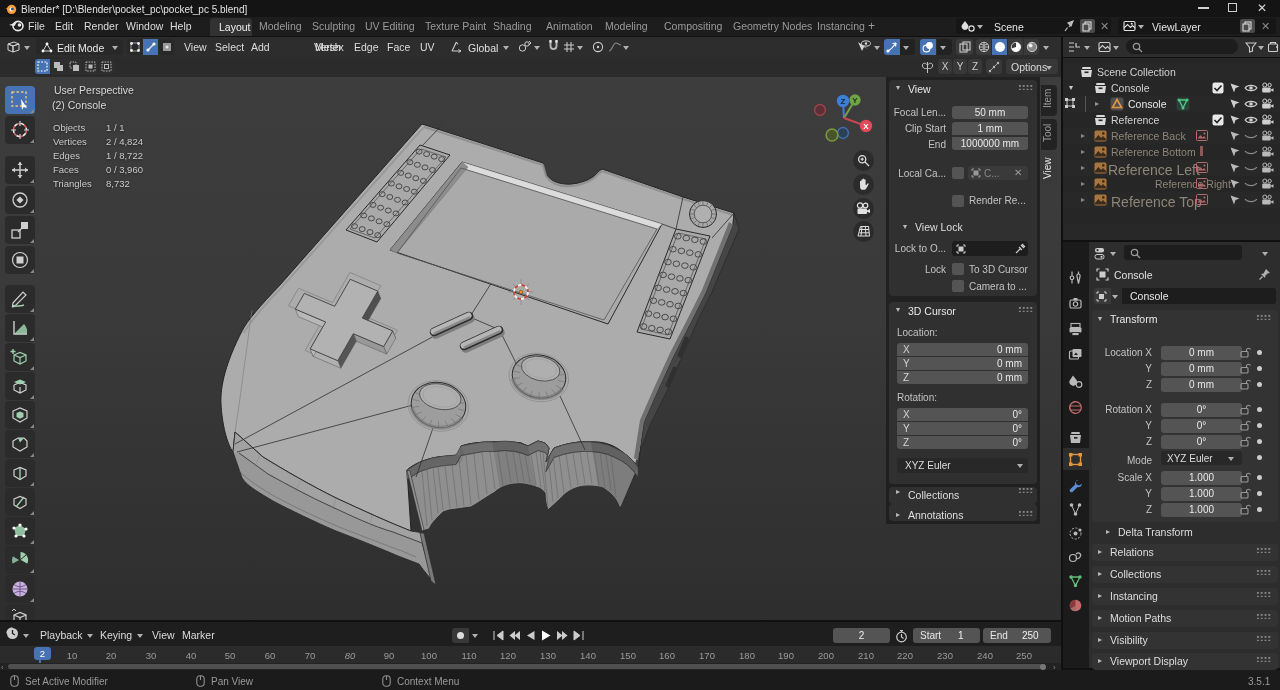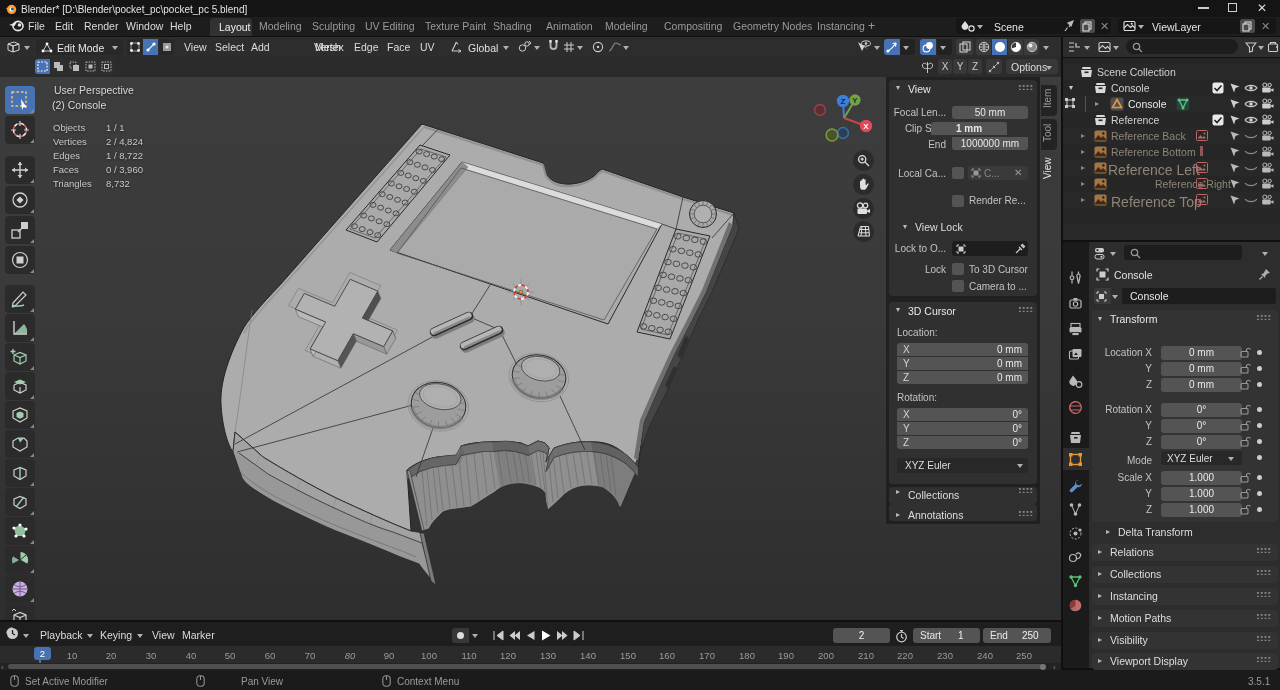--- a/index.html
+++ b/index.html
@@ -689,21 +689,21 @@
 <div class="abs" style="left:889px;top:302px;width:148px;height:182px;background:#303030;border-radius:4px;"></div>
 <div class="abs" style="left:889px;top:487px;width:148px;height:17px;background:#303030;border-radius:4px;"></div>
 <div class="abs" style="left:889px;top:504px;width:148px;height:17px;background:#303030;border-radius:4px;"></div>
 
 <div class="abs" style="left:896px;top:83px;color:#bbb;font-size:8px;">▾</div>
 <div class="abs" style="left:908px;top:83px;color:#e8e8e8;font-size:10.5px;">View</div>
 <div class="abs grip" style="left:1018px;top:84px;"></div>
 <div class="abs" style="left:890px;top:107px;width:56px;height:12px;color:#c3c3c3;font-size:10px;text-align:right;white-space:nowrap;">Focal Len...</div>
 <div class="abs fld" style="left:952px;top:106px;width:76px;height:13px;">50 mm</div>
 <div class="abs" style="left:890px;top:123px;width:56px;height:12px;color:#c3c3c3;font-size:10px;text-align:right;white-space:nowrap;">Clip Start</div>
-<div class="abs fld" style="left:931px;top:122px;width:76px;height:13px;border-radius:3px 3px 0 0;font-weight:bold;">1 mm</div>
+<div class="abs fld" style="left:952px;top:122px;width:76px;height:13px;border-radius:3px 3px 0 0;">1 mm</div>
 <div class="abs" style="left:890px;top:139px;width:56px;height:12px;color:#c3c3c3;font-size:10px;text-align:right;white-space:nowrap;">End</div>
 <div class="abs fld" style="left:952px;top:136.5px;width:76px;height:13px;border-radius:0 0 3px 3px;">1000000 mm</div>
 <div class="abs" style="left:890px;top:168px;width:56px;height:12px;color:#c3c3c3;font-size:10px;text-align:right;white-space:nowrap;">Local Ca...</div>
 <div class="abs" style="left:952px;top:167px;width:12px;height:12px;background:#545454;border-radius:2px;"></div>
 <div class="abs" style="left:968px;top:166px;width:60px;height:14px;background:#3a3a3a;border-radius:3px;"></div>
 <svg class="abs" style="left:971px;top:168px" width="10" height="10" viewBox="0 0 10 10">
       <rect x="2.5" y="2.5" width="5" height="5" fill="#999"></rect>
       <path d="M1 3 L1 1 L3 1 M7 1 L9 1 L9 3 M9 7 L9 9 L7 9 M3 9 L1 9 L1 7" stroke="#999" stroke-width="1" fill="none"></path>
     </svg>
 <div class="abs" style="left:984px;top:168px;color:#8a8a8a;font-size:10px;">C...</div>
@@ -1254,20 +1254,20 @@
 
 <svg class="abs" style="left:10px;top:675px" width="9" height="12" viewBox="0 0 9 12">
       <rect x="0.8" y="0.8" width="7.4" height="10.4" rx="3.2" fill="none" stroke="#909090" stroke-width="1.1"></rect>
       <path d="M4.5 0.8 L4.5 5" stroke="#909090" stroke-width="1.1"></path>
     </svg>
 <div class="abs" style="left:25px;top:676px;color:#9a9a9a;font-size:10px;">Set Active Modifier</div>
 <svg class="abs" style="left:196px;top:675px" width="9" height="12" viewBox="0 0 9 12">
       <rect x="0.8" y="0.8" width="7.4" height="10.4" rx="3.2" fill="none" stroke="#909090" stroke-width="1.1"></rect>
       <path d="M4.5 0.8 L4.5 5" stroke="#909090" stroke-width="1.1"></path>
     </svg>
-<div class="abs" style="left:211px;top:676px;color:#9a9a9a;font-size:10px;margin-left:30px;">Pan View</div>
+<div class="abs" style="left:211px;top:676px;color:#9a9a9a;font-size:10px;">Pan View</div>
 <svg class="abs" style="left:382px;top:675px" width="9" height="12" viewBox="0 0 9 12">
       <rect x="0.8" y="0.8" width="7.4" height="10.4" rx="3.2" fill="none" stroke="#909090" stroke-width="1.1"></rect>
       <path d="M4.5 0.8 L4.5 5" stroke="#909090" stroke-width="1.1"></path>
     </svg>
 <div class="abs" style="left:397px;top:676px;color:#9a9a9a;font-size:10px;">Context Menu</div>
 <div class="abs" style="left:1248px;top:676px;color:#9a9a9a;font-size:10px;">3.5.1</div>
 </div>
 
 </body></html>

